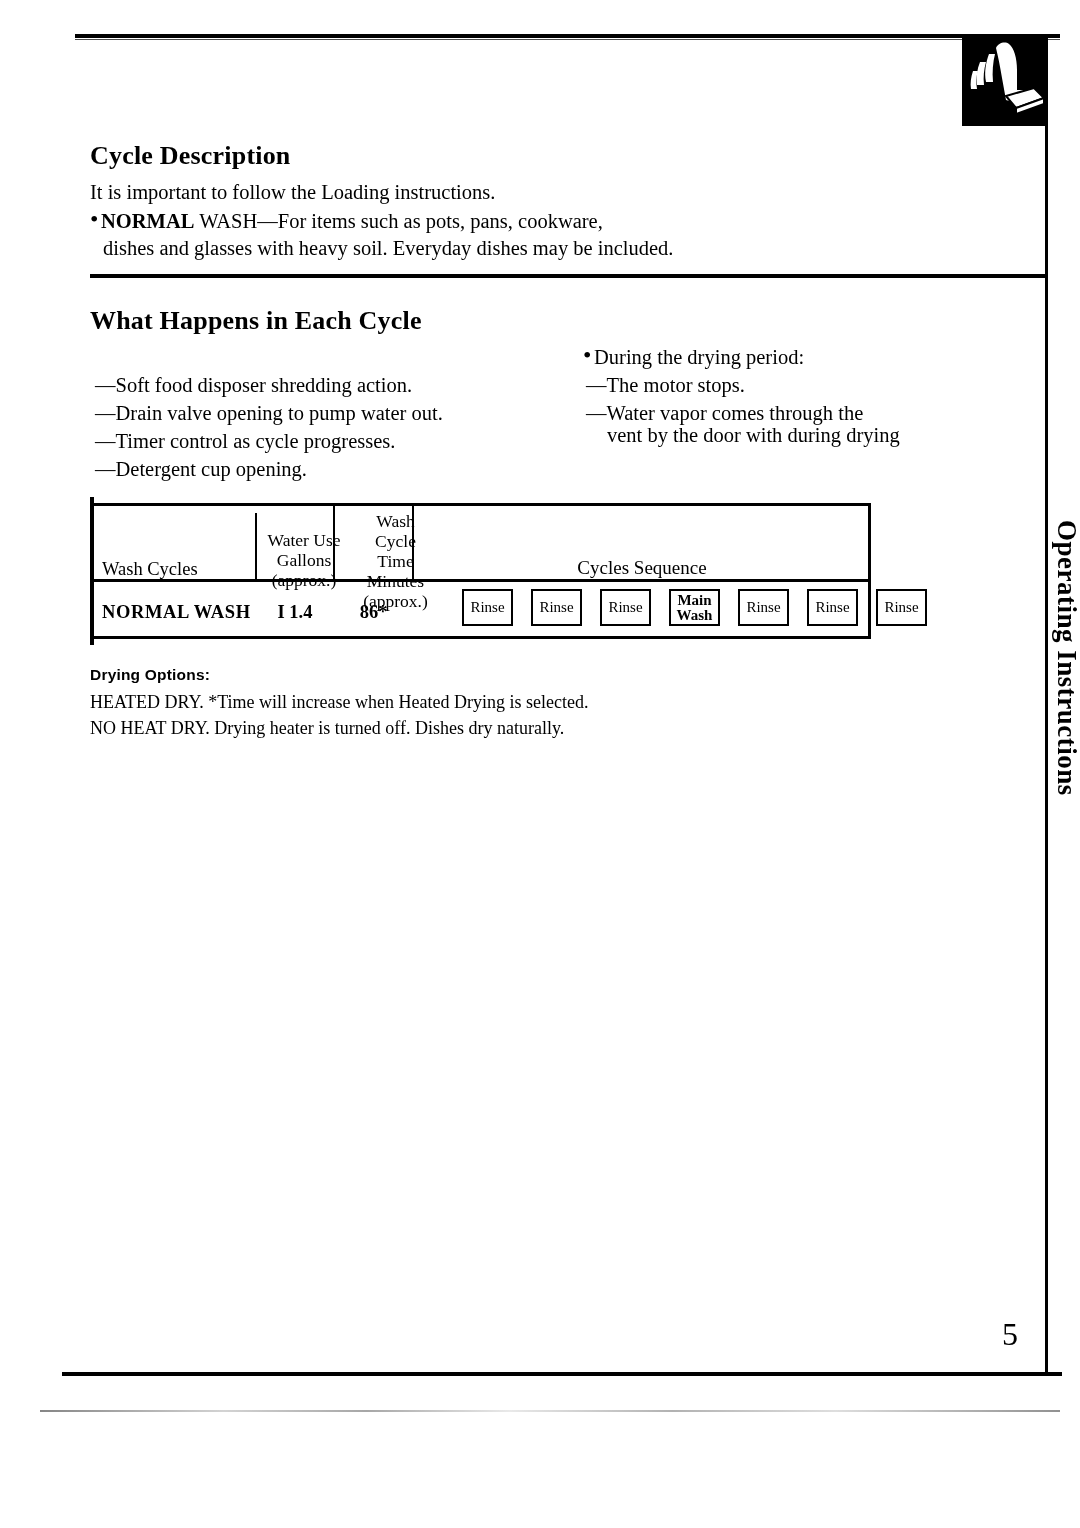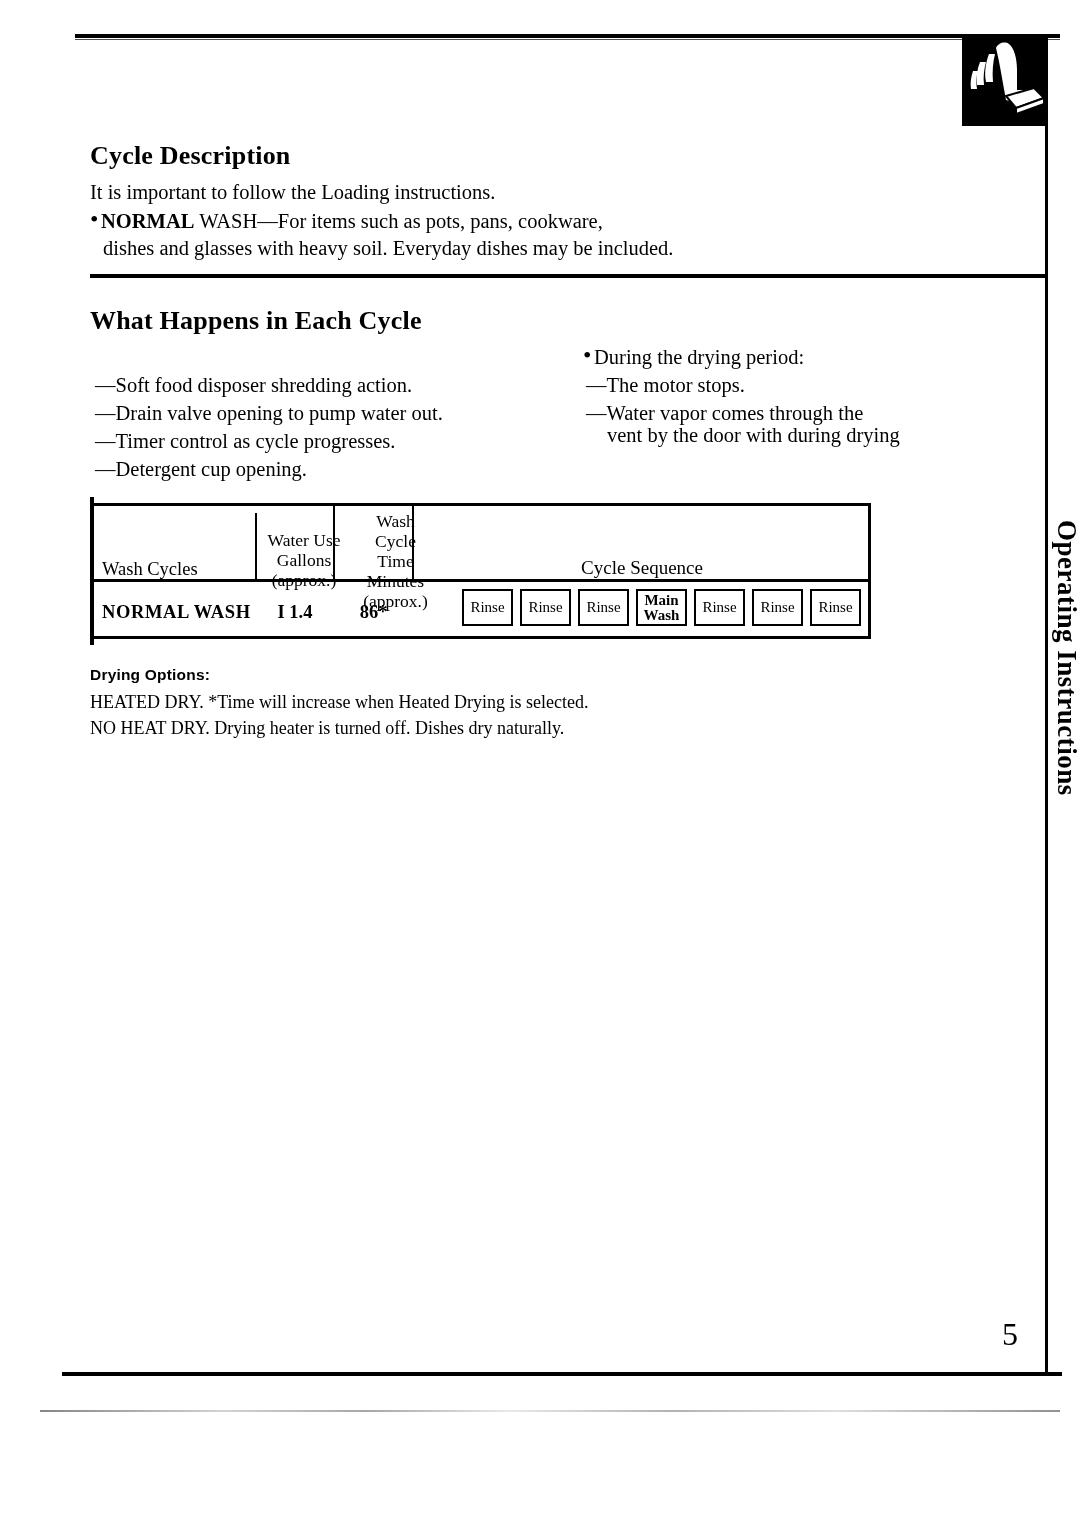--- a/index.html
+++ b/index.html
@@ -184,21 +184,21 @@
     letter-spacing: .6px;
   }
   #row-water { left: 168px; top: 99px; width: 74px; font-weight: bold; font-size: 18.5px; text-align: center; }
   #row-time  { left: 246px; top: 99px; width: 75px; font-weight: bold; font-size: 18.5px; }
 
   .seq-wrap {
     position: absolute;
     left: 372px;
     top: 86px;
     display: flex;
-    gap: 7px;
+    gap: 18px;
   }
   .seq-box {
     border: 2px solid #000;
     width: 47px;
     height: 33px;
     display: flex;
     align-items: center;
     justify-content: center;
     text-align: center;
     font-size: 15px;
@@ -304,21 +304,21 @@
       <div>(approx.)</div>
     </div>
 
     <div class="cell" id="hdr-wash-time">
       <div>Wash Cycle</div>
       <div>Time</div>
       <div>Minutes</div>
       <div>(approx.)</div>
     </div>
 
-    <div class="cell" id="hdr-cycle-seq">Cycle Sequence</div>
+    <div class="cell" id="hdr-cycle-seq">Cycles Sequence</div>
 
     <div class="cell left-al" id="row-name">NORMAL   WASH</div>
     <div class="cell" id="row-water">I 1.4</div>
     <div class="cell" id="row-time">86*</div>
 
     <div class="seq-wrap">
       <div class="seq-box">
           <span>Rinse</span>
         </div>
       <div class="seq-box">

